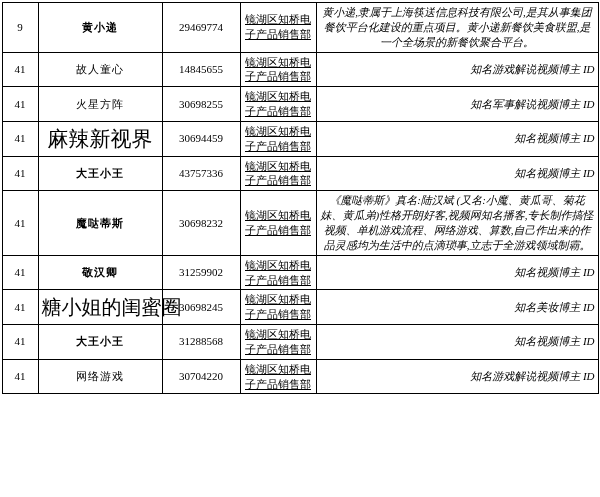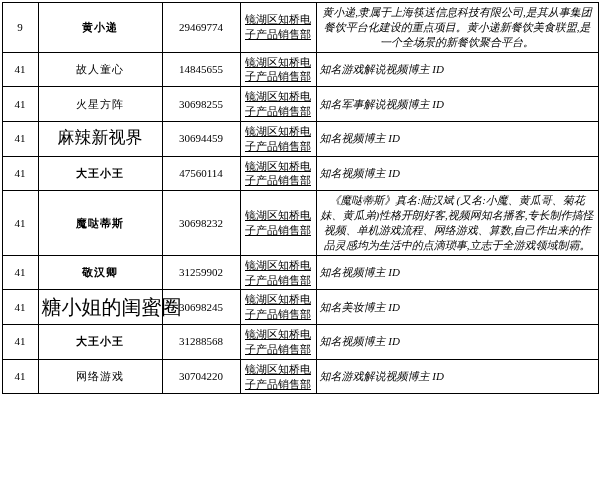--- a/index.html
+++ b/index.html
@@ -46,21 +46,21 @@
   }
   td.name {
     font-size: 20px;
     letter-spacing: 1px;
     white-space: nowrap;
   }
   td.name.bold {
     font-weight: bold;
   }
   td.name.small {
-    font-size: 17px;
+    font-size: 21px;
     letter-spacing: 0px;
   }
   td.id {
     font-size: 12px;
     font-family: "Liberation Serif", serif;
   }
   td.dept {
     font-size: 11px;
     line-height: 1.45;
     letter-spacing: 0px;
@@ -68,21 +68,21 @@
   }
   td.desc {
     font-size: 11.5px;
     line-height: 1.55;
     text-align: justify;
     text-justify: inter-ideograph;
     padding: 4px 6px;
     font-style: italic;
   }
   td.desc.center {
-    text-align: left;
+    text-align: right;
     margin-left: 8px;
   }
 </style>
 </head>
 <body>
 
 <div class="doc">
   <table class="grid">
     <colgroup>
       <col class="c-num">
@@ -116,21 +116,21 @@
         <tr>
           <td class="num">41</td>
           <td class="name small">麻辣新视界</td>
           <td class="id">30694459</td>
           <td class="dept">镜湖区知桥电子产品销售部</td>
           <td class="desc center">知名视频博主 ID</td>
         </tr>
         <tr>
           <td class="num">41</td>
           <td class="name bold">大王小王</td>
-          <td class="id">47560114</td>
+          <td class="id">43757336</td>
           <td class="dept">镜湖区知桥电子产品销售部</td>
           <td class="desc center">知名视频博主 ID</td>
         </tr>
         <tr>
           <td class="num">41</td>
           <td class="name bold">魔哒蒂斯</td>
           <td class="id">30698232</td>
           <td class="dept">镜湖区知桥电子产品销售部</td>
           <td class="desc">《魔哒蒂斯》真名:陆汉斌 (又名:小魔、黄瓜哥、菊花妹、黄瓜弟)性格开朗好客,视频网知名播客,专长制作搞怪视频、单机游戏流程、网络游戏、算数,自己作出来的作品灵感均为生活中的点滴琐事,立志于全游戏领域制霸。</td>
         </tr>

